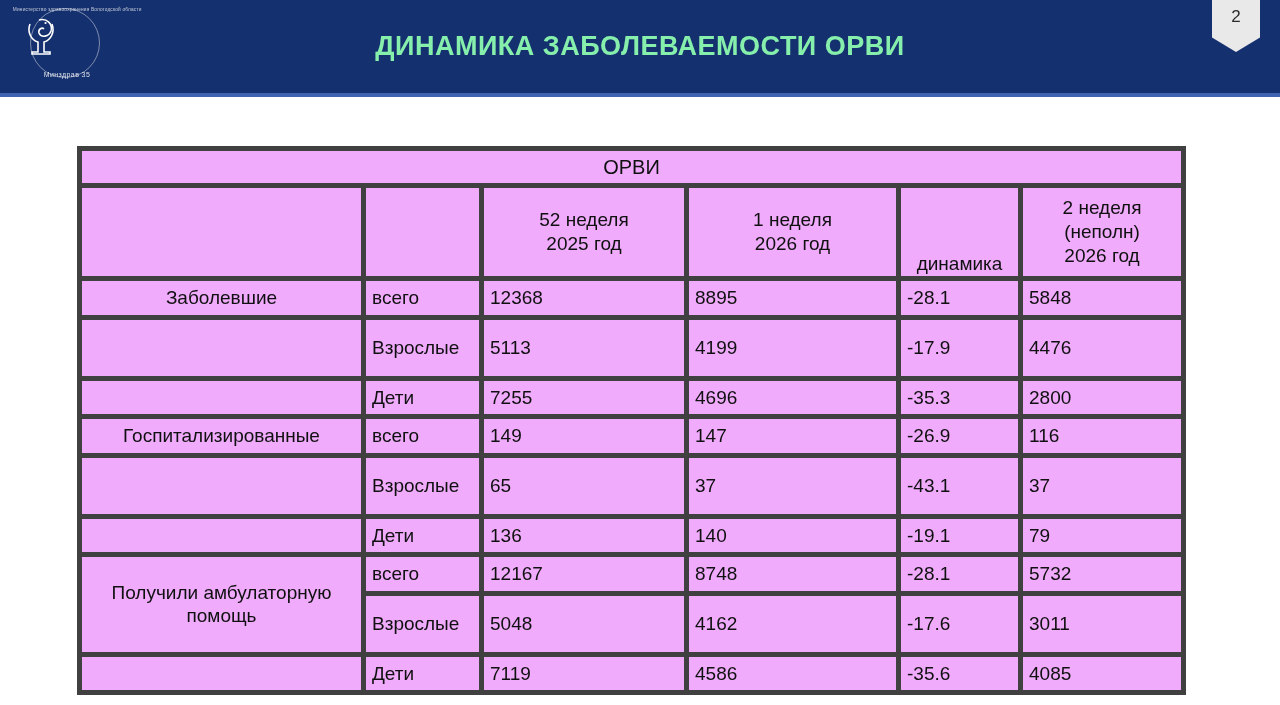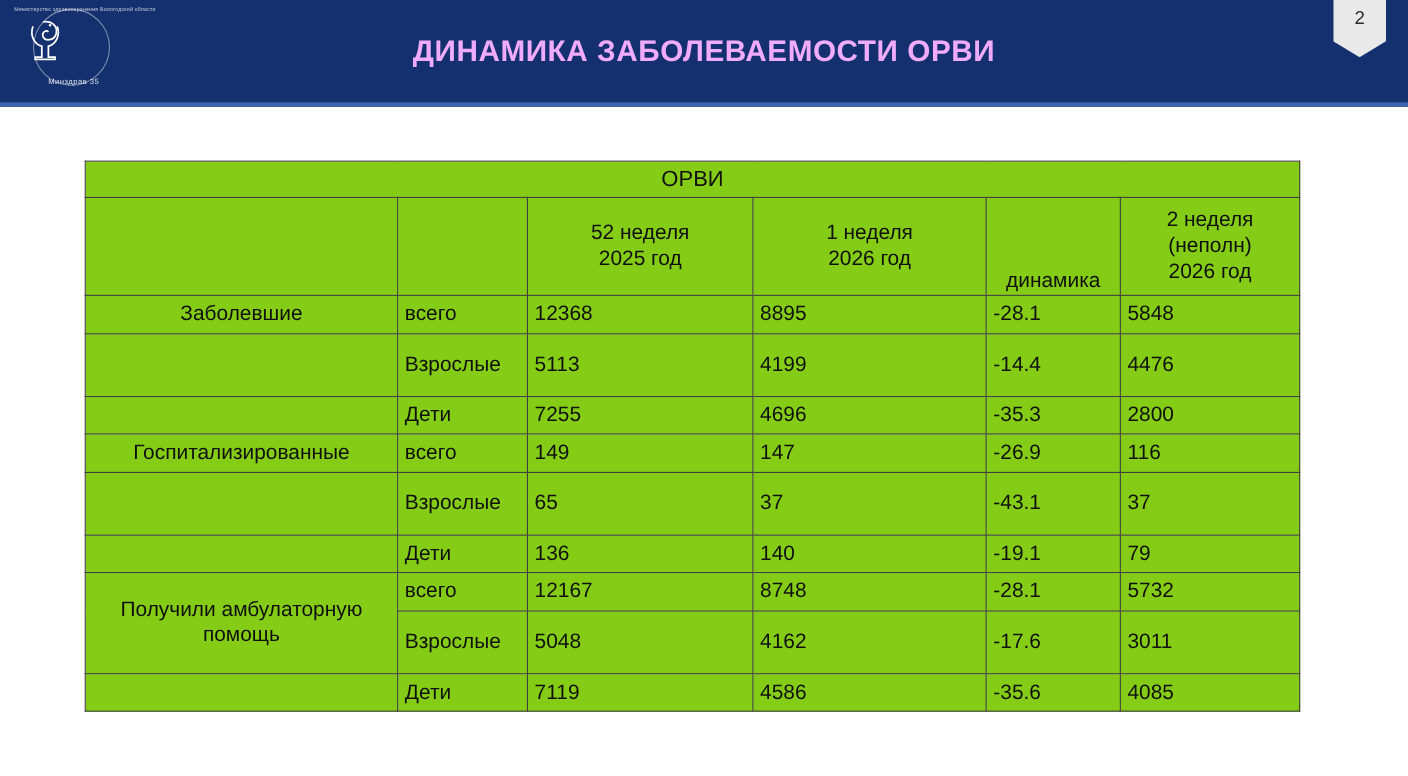--- a/index.html
+++ b/index.html
@@ -23,21 +23,21 @@
     width: 1280px;
     height: 97px;
     background: #14306e;
     border-bottom: 4px solid #3e63b0;
     box-sizing: border-box;
     display: flex;
     align-items: center;
     justify-content: center;
   }
   .header-title {
-    color: #f0abfc;
+    color: #86efac;
     font-size: 27px;
     font-weight: bold;
     letter-spacing: 0.5px;
     text-align: center;
     text-transform: uppercase;
     white-space: nowrap;
   }
 
   
   .logo-block {
@@ -121,25 +121,25 @@
     width: 1104px;
   }
   table.data-table {
     border-collapse: collapse;
     width: 1104px;
     table-layout: fixed;
     font-size: 19px;
     color: #101010;
   }
   table.data-table td, table.data-table th {
-    border: 1px solid #404040;
+    border: 5px solid #404040;
     padding: 0 6px;
     vertical-align: middle;
     font-weight: normal;
-    background: #84cc16;
+    background: #f0abfc;
   }
   .c0 { width: 284px; }
   .c1 { width: 118px; }
   .c2 { width: 205px; }
   .c3 { width: 212px; }
   .c4 { width: 122px; }
   .c5 { width: 163px; }
 
   .title-row td {
     text-align: center;
@@ -244,21 +244,21 @@
         <td class="num mid-cell">12368</td>
         <td class="num mid-cell">8895</td>
         <td class="num mid-cell">-28.1</td>
         <td class="num mid-cell">5848</td>
       </tr>
       <tr class="row-tall">
         <td class="lbl label-cell"></td>
         <td class="lbl sub-cell">Взрослые</td>
         <td class="num sub-cell">5113</td>
         <td class="num sub-cell">4199</td>
-        <td class="num sub-cell">-14.4</td>
+        <td class="num sub-cell">-17.9</td>
         <td class="num sub-cell">4476</td>
       </tr>
       <tr class="row-short">
         <td class="lbl"></td>
         <td class="lbl">Дети</td>
         <td class="num">7255</td>
         <td class="num">4696</td>
         <td class="num">-35.3</td>
         <td class="num">2800</td>
       </tr>

